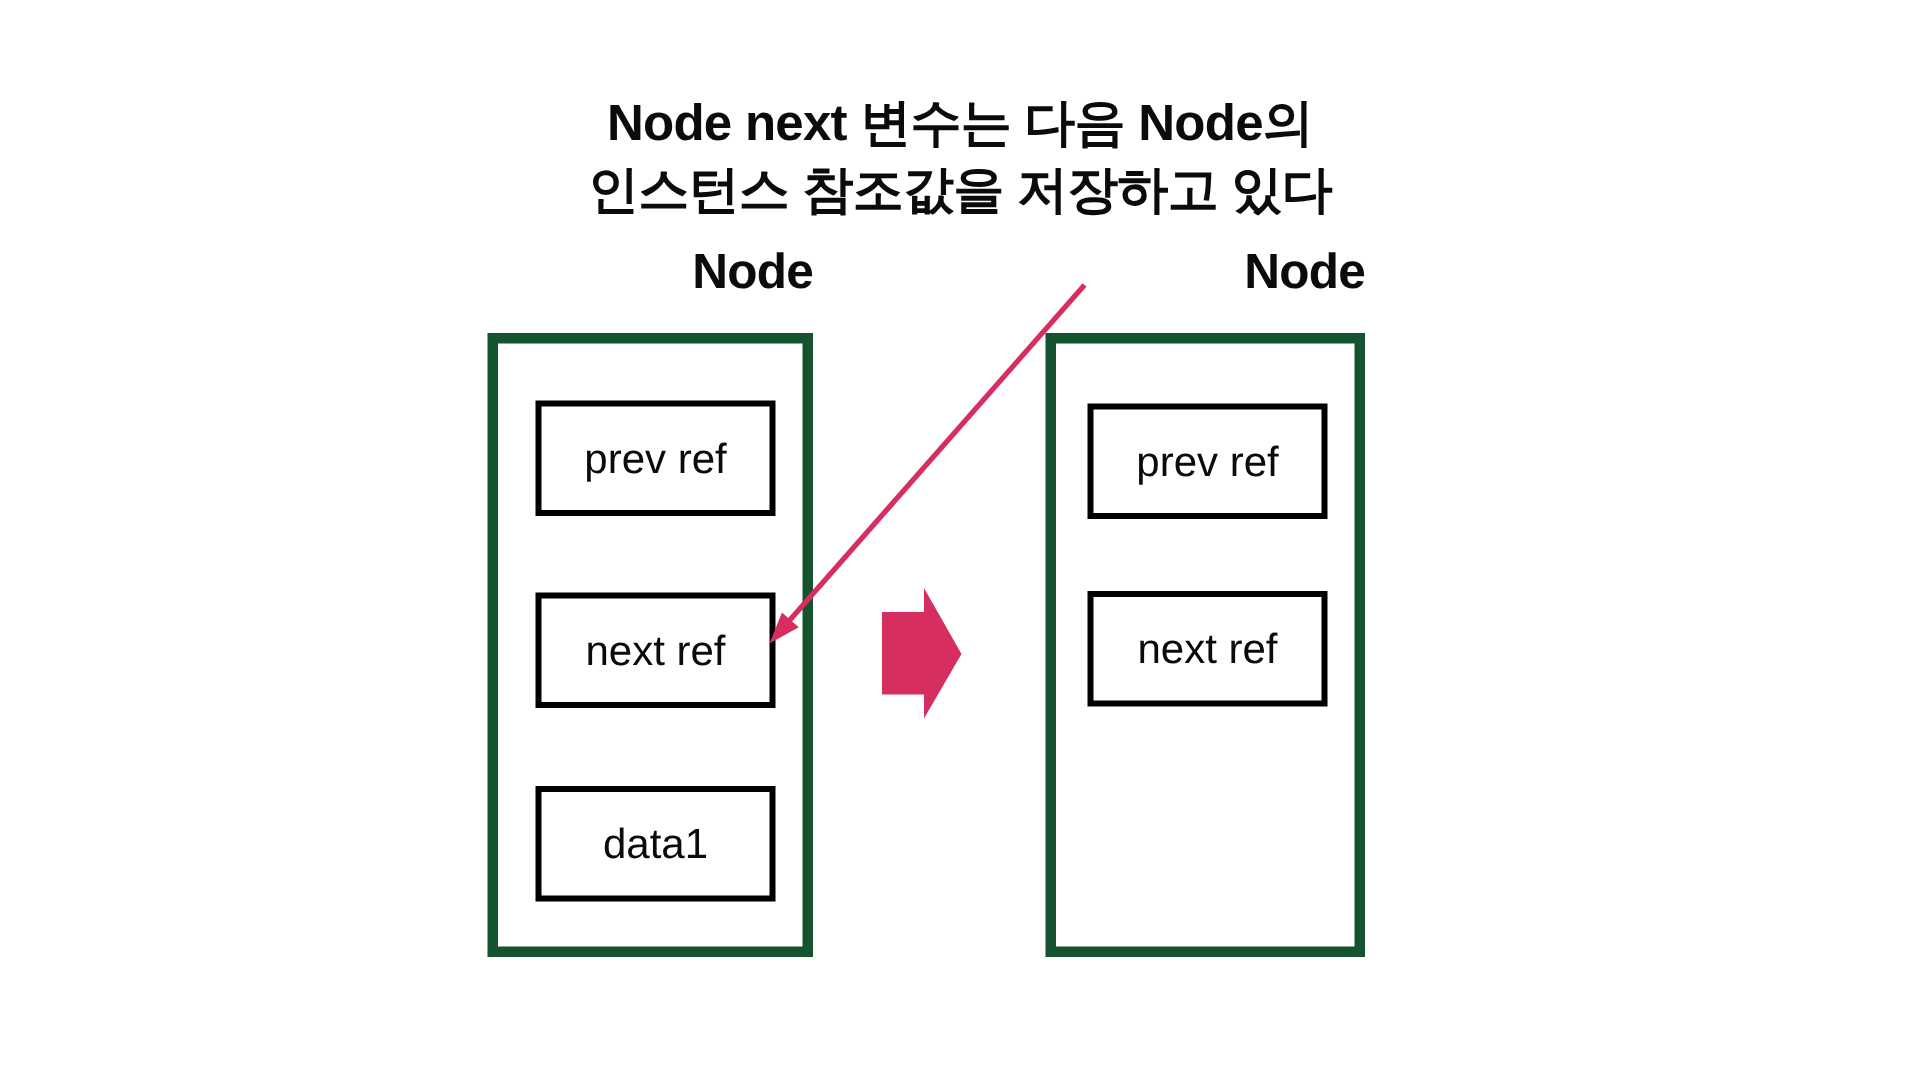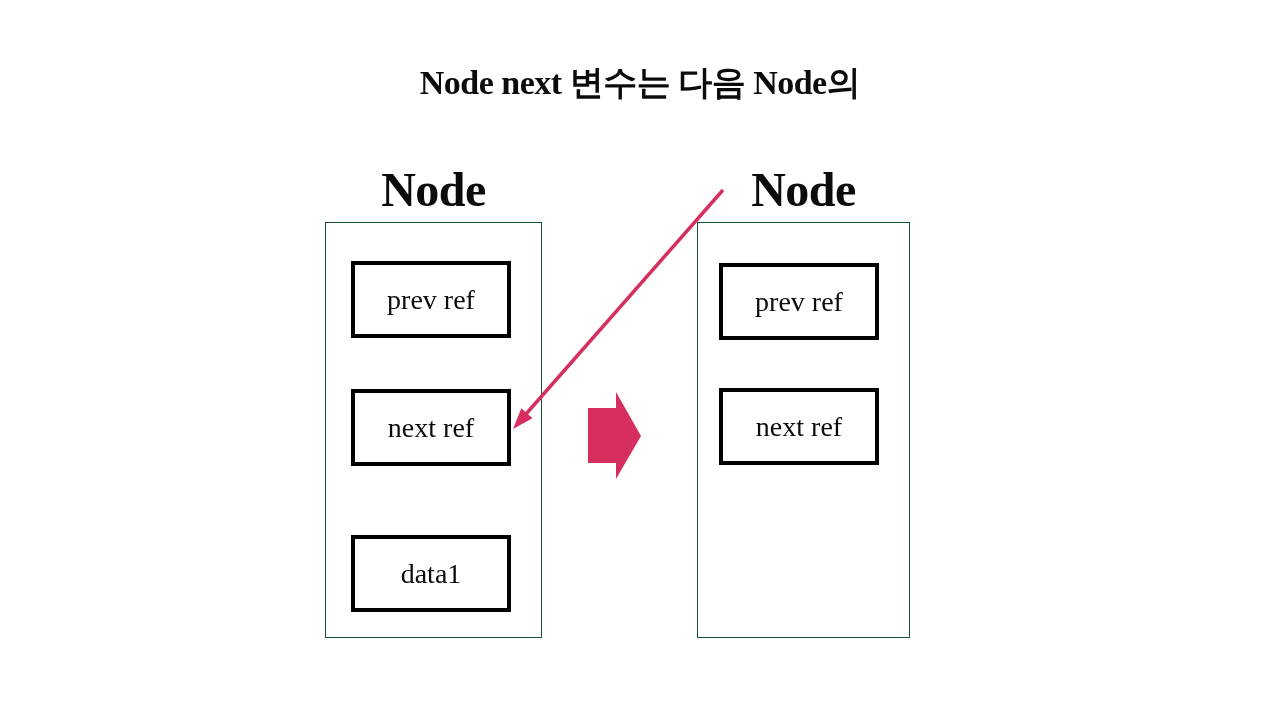--- a/index.html
+++ b/index.html
@@ -6,52 +6,52 @@
     margin: 0;
     padding: 0;
     background: #ffffff;
   }
   .slide {
     position: relative;
     width: 1280px;
     height: 724px;
     background: #ffffff;
     overflow: hidden;
-    font-family: Liberation Serif, serif;
+    font-family: Liberation Sans, sans-serif;
     color: #0b0b0b;
   }
   .caption {
     position: absolute;
     top: 60px;
     left: 0;
     width: 1280px;
     text-align: center;
     font-size: 34px;
     font-weight: 600;
     line-height: 45px;
     letter-spacing: -0.5px;
     color: #0b0b0b;
   }
   .node-title {
     position: absolute;
     top: 162px;
-    text-align: center;
-    font-size: 48px;
+    text-align: right;
+    font-size: 33px;
     font-weight: 600;
     letter-spacing: -0.5px;
     color: #0b0b0b;
   }
   .node-title.left  { left: 325px; width: 217px; }
   .node-title.right { left: 697px; width: 213px; }
 
   .node-box {
     position: absolute;
     top: 222px;
     height: 416px;
-    border: 1px solid #14532d;
+    border: 7px solid #14532d;
     box-sizing: border-box;
     background: #ffffff;
   }
   .node-box.left  { left: 325px; width: 217px; }
   .node-box.right { left: 697px; width: 213px; }
 
   .field {
     position: absolute;
     width: 160px;
     height: 77px;
@@ -62,40 +62,41 @@
     align-items: center;
     justify-content: center;
     font-size: 28px;
     font-weight: 400;
     color: #0b0b0b;
   }
   .node-box.left  .field { left: 25px; }
   .node-box.right .field { left: 21px; }
   .field.f0 { top: 38px; }
   .field.f1 { top: 166px; text-align: center; }
-  .field.f2 { top: 312px; }
+  .field.f2 { top: 295px; }
   .node-box.right .field.f0 { top: 40px; }
   .node-box.right .field.f1 { top: 165px; }
 
   .arrow-layer {
     position: absolute;
     top: 0;
     left: 0;
     width: 1280px;
     height: 724px;
     pointer-events: none;
   }
 </style>
 </head>
 <body>
 
 <div class="slide">
 
   <div class="caption">
     <div>Node next 변수는 다음 Node의</div>
+    <div>인스턴스 참조값을 저장하고 있다</div>
   </div>
 
   <div class="node-title left">Node</div>
   <div class="node-title right">Node</div>
 
   <div class="node-box left">
     <div class="field f0">prev ref</div>
     <div class="field f1">next ref</div>
     <div class="field f2">data1</div>
   </div>

